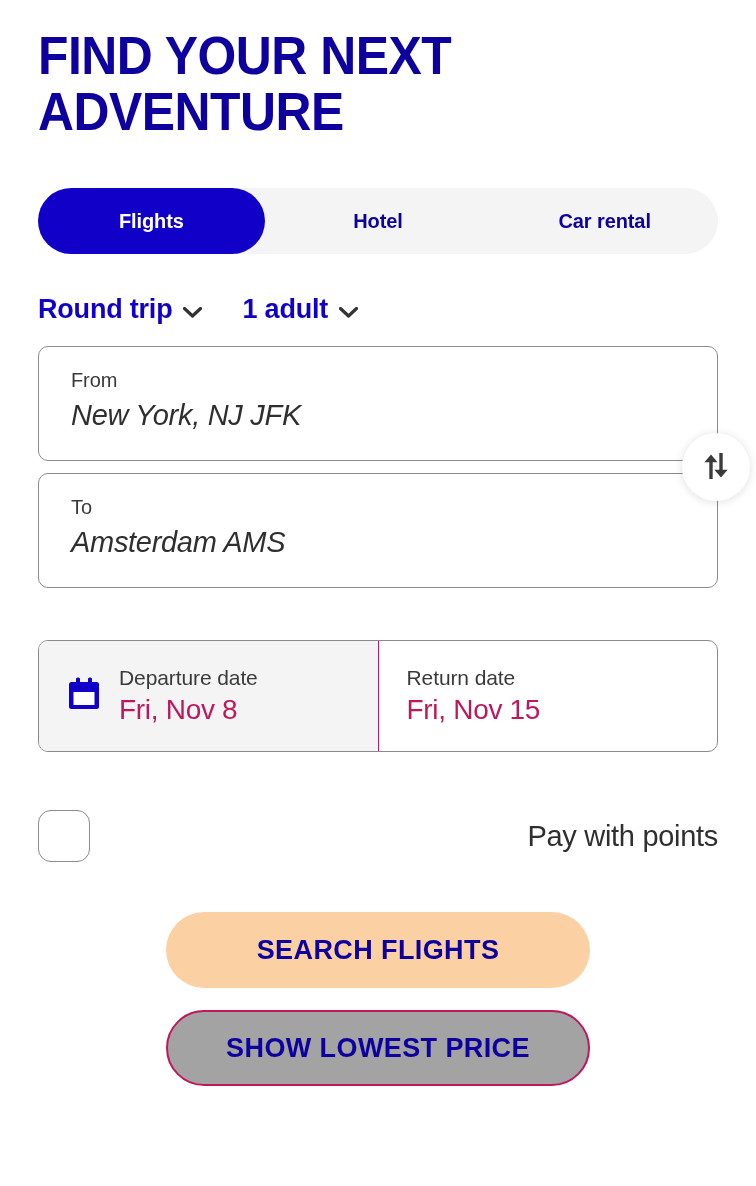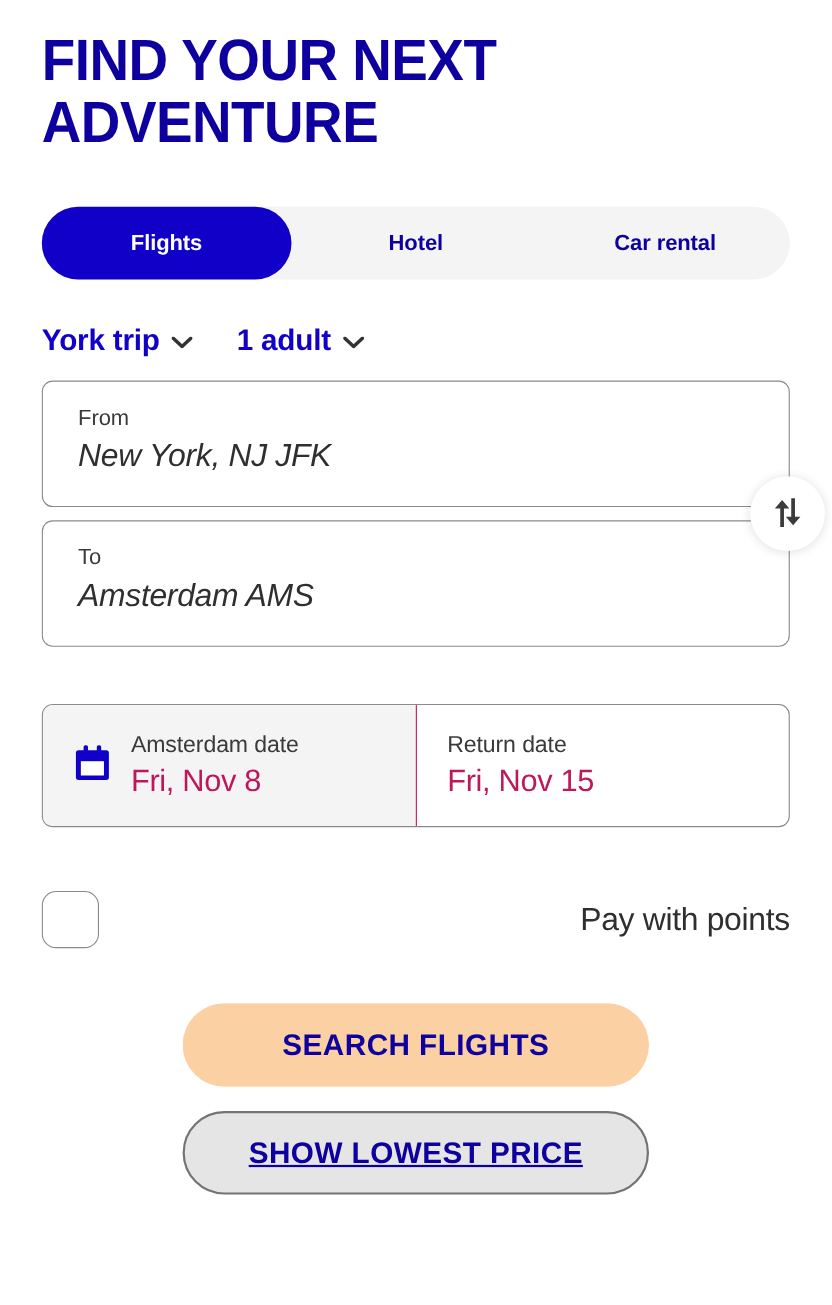--- a/index.html
+++ b/index.html
@@ -221,42 +221,41 @@
     text-transform: uppercase;
     color: #0d009e;
     cursor: pointer;
     box-sizing: border-box;
     border: 1px solid transparent;
   }
   .btn-primary {
     background: #fbd0a3;
   }
   .btn-secondary {
-    background: #e5e5e5;
-    border: 2px solid #737373;
-    text-decoration: underline;
+    background: #a3a3a3;
+    border: 2px solid #be185d;
   }
 </style>
 </head>
 <body>
 
 <div class="page">
 
   <h1 class="headline">Find your next
 adventure</h1>
 
   <div class="tabbar">
     <div class="tab active">Flights</div>
     <div class="tab">Hotel</div>
     <div class="tab">Car rental</div>
   </div>
 
   <div class="selector-row">
     <div class="selector">
-      <span class="sel-label">York trip</span>
+      <span class="sel-label">Round trip</span>
       <span class="chev">
         <svg width="19" height="11" viewBox="0 0 19 11" fill="none" xmlns="http://www.w3.org/2000/svg">
           <path d="M1.5 1.5 L9.5 9 L17.5 1.5" stroke="#333333" stroke-width="3.2" stroke-linecap="round" stroke-linejoin="round"></path>
         </svg>
       </span>
     </div>
     <div class="selector">
       <span class="sel-label">1 adult</span>
       <span class="chev">
         <svg width="19" height="11" viewBox="0 0 19 11" fill="none" xmlns="http://www.w3.org/2000/svg">
@@ -291,21 +290,21 @@
     <div class="date-cell selected">
       <span class="cal-icon">
         <svg width="34" height="36" viewBox="0 0 34 36" fill="none" xmlns="http://www.w3.org/2000/svg">
           <rect x="2" y="6" width="30" height="27" rx="2.5" fill="#1000c8"></rect>
           <rect x="6.5" y="16" width="21" height="13" fill="#ffffff"></rect>
           <rect x="9" y="1.5" width="4" height="7" rx="1.6" fill="#1000c8"></rect>
           <rect x="21" y="1.5" width="4" height="7" rx="1.6" fill="#1000c8"></rect>
         </svg>
       </span>
       <span class="date-text">
-        <span class="date-label">Amsterdam date</span>
+        <span class="date-label">Departure date</span>
         <span class="date-value">Fri, Nov 8</span>
       </span>
     </div>
     <div class="date-cell">
       <span class="date-text">
         <span class="date-label">Return date</span>
         <span class="date-value">Fri, Nov 15</span>
       </span>
     </div>
   </div>

